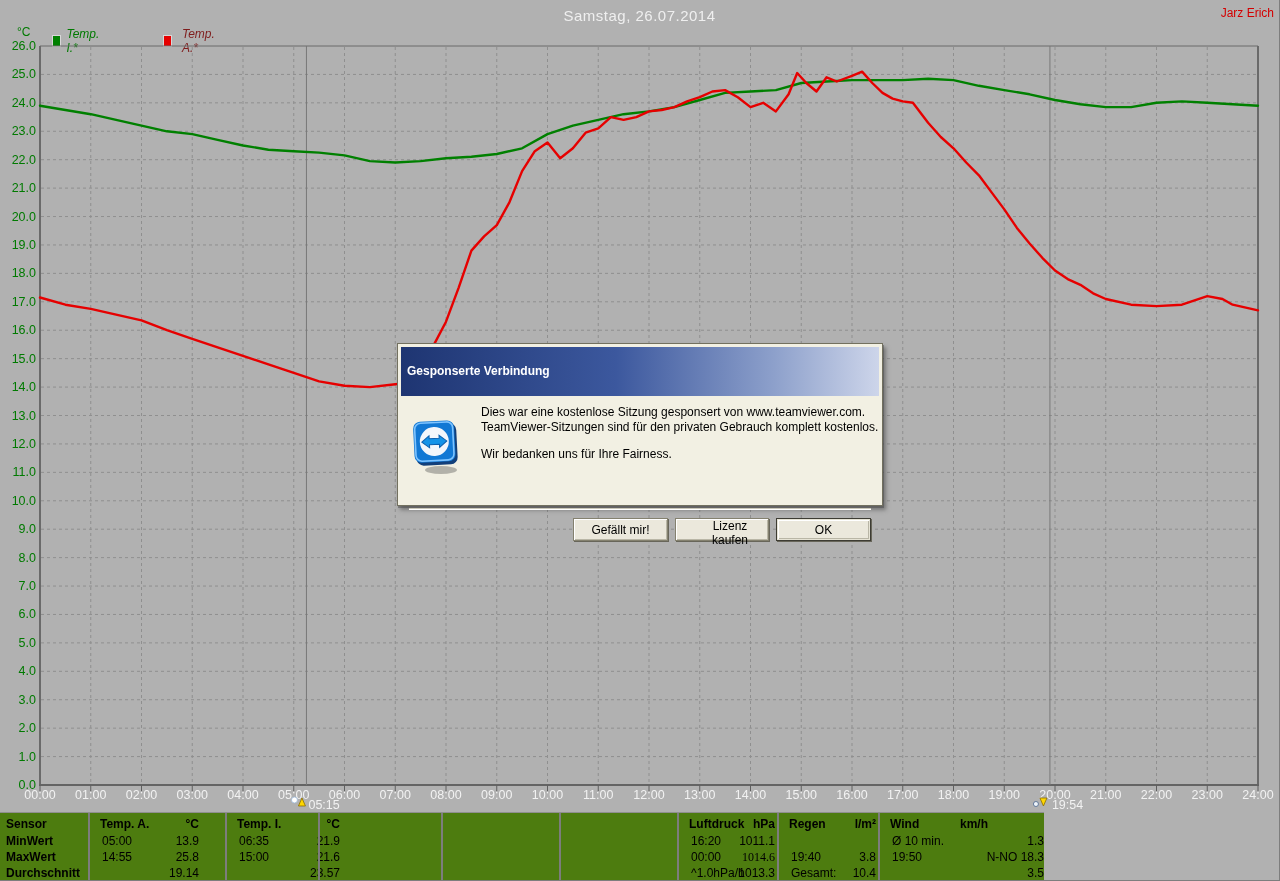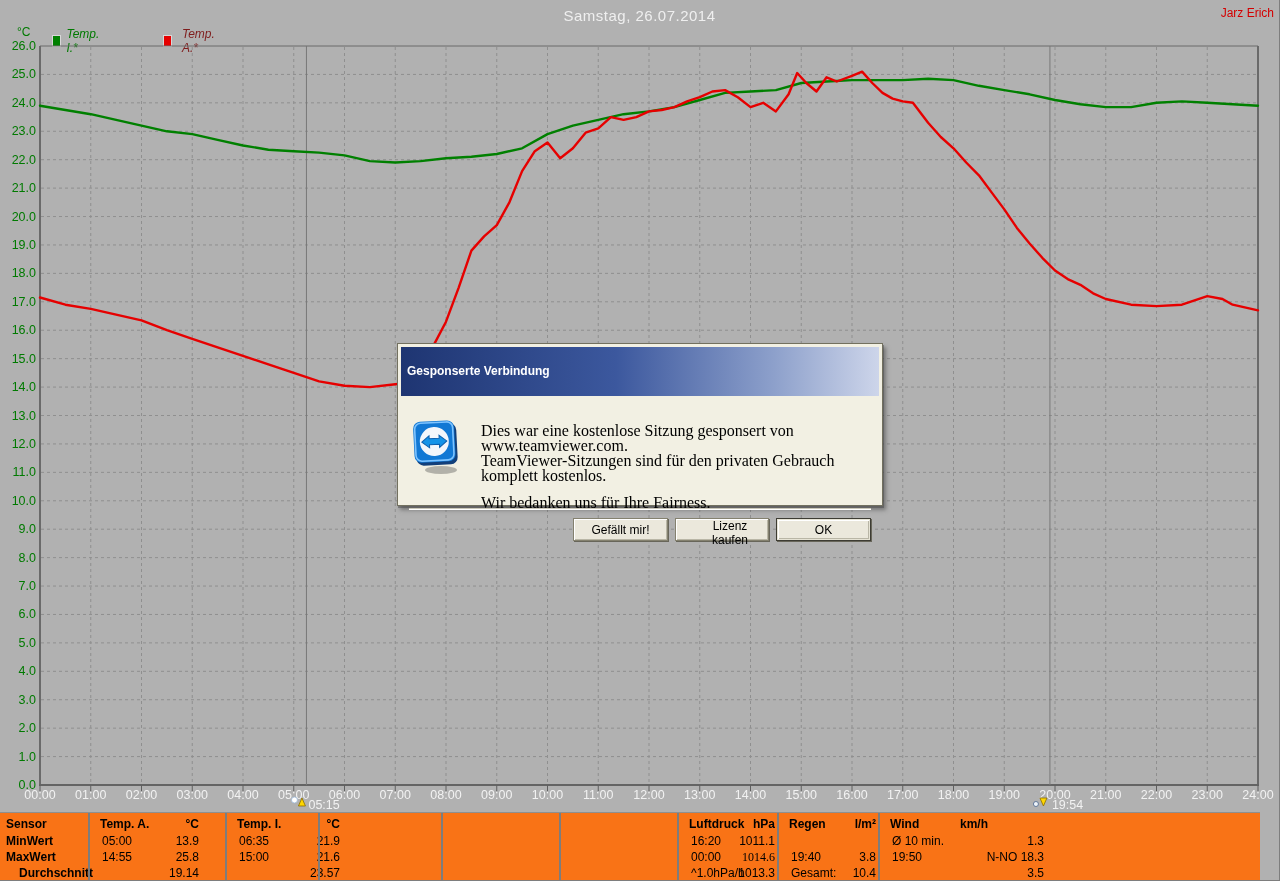--- a/index.html
+++ b/index.html
@@ -19,22 +19,22 @@
   }
   .legend{position:absolute;top:25px;left:0;height:16px;font-size:12px;}
   .legend .unit{position:absolute;left:17px;top:0;color:#007a00;}
   .leg-item{position:absolute;top:2px;display:flex;align-items:center;gap:5px;font-style:italic;}
   .leg-item .sw{width:10px;height:10px;border:1px solid #d8d8d8;display:inline-block;}
   #leg0{left:52px;color:#007a00;}
   #leg1{left:163px;color:#7f1d1d;gap:10px;}
   #chart{position:absolute;left:0;top:0;}
   
   .footer{
-    position:absolute;left:0;top:812px;width:1260px;height:69px;
-    background:#f97316;border-top:1px solid #8f8f8f;box-sizing:border-box;
+    position:absolute;left:0;top:812px;width:1044px;height:69px;
+    background:#4d7c0f;border-top:1px solid #8f8f8f;box-sizing:border-box;
     font-size:12px;color:#000;
   }
   .fcol{position:absolute;top:0;height:100%;box-sizing:border-box;}
   .fcol.bl{border-left:2px solid #7d7d7d;}
   .fcell{position:absolute;height:15px;line-height:15px;white-space:nowrap;}
   .fcell.b{font-weight:bold;}
   .fcell.r{text-align:right;}
   
   .dialog{
     position:absolute;left:397px;top:343px;width:486px;height:163px;
@@ -42,21 +42,21 @@
     box-shadow:1px 2px 0 rgba(70,70,70,.45),3px 4px 4px rgba(60,60,60,.5);
     padding:3px;z-index:10;
   }
   .dlg-title{
     height:19px;line-height:19px;
     background:linear-gradient(90deg,#1e3572 0%,#3c589e 45%,#8da0cb 78%,#cdd5ea 100%);
     color:#fff;font-weight:bold;font-size:12px;padding:15px 6px;
   }
   .dlg-body{position:relative;height:137px;}
   .tv-icon{position:absolute;left:10px;top:23px;width:50px;height:56px;}
-  .dlg-text{position:absolute;left:80px;top:27px;font-size:16px;line-height:15px;color:#000;font-family:Liberation Serif, serif;}
+  .dlg-text{position:absolute;left:80px;top:9px;font-size:12px;line-height:15px;color:#000;}
   .dlg-gap{height:12px;}
   .dlg-sep{position:absolute;left:8px;right:8px;top:112px;border-top:1px solid #cac7b8;border-bottom:1px solid #ffffff;}
   .dlg-buttons{position:absolute;right:8px;top:122px;display:flex;gap:7px;}
   .xpbtn{
     font-family:"Liberation Sans",sans-serif;font-size:12px;color:#000;
     height:23px;background:#ebe8dc;
     border:1px solid #84816f;
     box-shadow:inset 1px 1px 0 #ffffff,inset -1px -1px 0 #b9b6a6,1px 1px 0 #68665a;
     padding:0 8px;
   }
@@ -223,21 +223,21 @@
       <text x="1051.9249999999997" y="809" fill="#f2f2f2" font-size="12.5">19:54</text>
       <polyline points="40.0,105.7 65.4,110.0 90.8,114.2 116.1,119.9 141.5,125.6 166.9,131.3 192.3,134.1 217.6,139.8 243.0,145.5 268.4,149.7 293.8,151.2 319.1,152.6 344.5,155.4 369.9,161.1 395.3,162.5 420.6,161.1 446.0,158.3 471.4,156.8 496.8,154.0 522.1,148.3 547.5,134.1 572.9,125.6 598.3,119.9 623.6,114.2 649.0,111.4 674.4,107.1 699.8,100.0 725.1,92.9 750.5,91.5 775.9,90.1 801.3,83.0 826.6,81.5 852.0,80.1 877.4,80.1 902.8,80.1 928.1,78.7 953.5,80.1 978.9,85.8 1004.3,90.1 1029.6,94.3 1055.0,100.0 1080.4,104.3 1105.8,107.1 1131.1,107.1 1156.5,102.8 1181.9,101.4 1207.3,102.8 1232.6,104.3 1258.0,105.7" fill="none" stroke="#008000" stroke-width="2.4" stroke-linejoin="round" stroke-linecap="round"></polyline>
       <polyline points="40.0,297.5 65.4,304.7 90.8,308.9 116.1,314.6 141.5,320.3 166.9,330.2 192.3,338.8 217.6,347.3 243.0,355.8 268.4,364.3 293.8,372.9 319.1,381.4 344.5,385.7 369.9,387.1 395.3,384.2 410.5,382.8 420.6,370.0 433.3,345.9 446.0,321.7 458.7,287.6 471.4,250.6 484.1,236.4 496.8,225.1 509.4,202.3 522.1,171.1 534.8,151.2 547.5,142.6 560.2,158.3 572.9,148.3 585.6,132.7 598.3,128.4 610.9,117.1 623.6,119.9 636.3,117.1 649.0,111.4 661.7,110.0 674.4,107.1 687.1,101.4 699.8,97.2 712.4,91.5 725.1,90.1 737.8,97.2 750.5,107.1 763.2,102.8 775.9,111.4 788.6,94.3 797.2,73.0 806.3,83.0 816.5,91.5 826.6,77.3 836.8,81.5 852.0,75.8 862.1,71.6 872.3,83.0 882.5,92.9 892.6,98.6 902.8,101.4 912.9,102.8 928.1,122.7 940.8,137.0 953.5,148.3 966.2,162.5 978.9,175.3 991.6,192.4 1004.3,209.4 1016.9,227.9 1029.6,243.5 1042.3,257.8 1055.0,270.5 1067.7,279.1 1080.4,284.8 1093.1,293.3 1105.8,299.0 1131.1,304.7 1156.5,306.1 1181.9,304.7 1207.3,296.1 1222.5,299.0 1232.6,304.7 1258.0,310.3" fill="none" stroke="#e60000" stroke-width="2.4" stroke-linejoin="round" stroke-linecap="round"></polyline>
     </svg>
 
   <div class="footer" id="footer">
       <div class="fcol" style="left: 0px; width: 88px;">
         <div class="fcell b" style="left: 6px; top: 4px;">Sensor</div>
         <div class="fcell b" style="left: 6px; top: 21px;">MinWert</div>
         <div class="fcell b" style="left: 6px; top: 37px;">MaxWert</div>
-        <div class="fcell b" style="left: 6px; top: 53px; margin-left: 13px;">Durchschnitt</div>
+        <div class="fcell b" style="left: 6px; top: 53px;">Durchschnitt</div>
       </div>
       <div class="fcol bl" style="left: 88px; width: 113px;">
         <div class="fcell b" style="left: 10px; top: 4px;">Temp. A.</div>
         <div class="fcell b r" style="left: 4px; top: 4px; width: 105px;">°C</div>
         <div class="fcell " style="left: 12px; top: 21px;">05:00</div>
         <div class="fcell r" style="left: 4px; top: 21px; width: 105px;">13.9</div>
         <div class="fcell " style="left: 12px; top: 37px;">14:55</div>
         <div class="fcell r" style="left: 4px; top: 37px; width: 105px;">25.8</div>
         <div class="fcell r" style="left: 4px; top: 53px; width: 105px;">19.14</div>
       </div>

